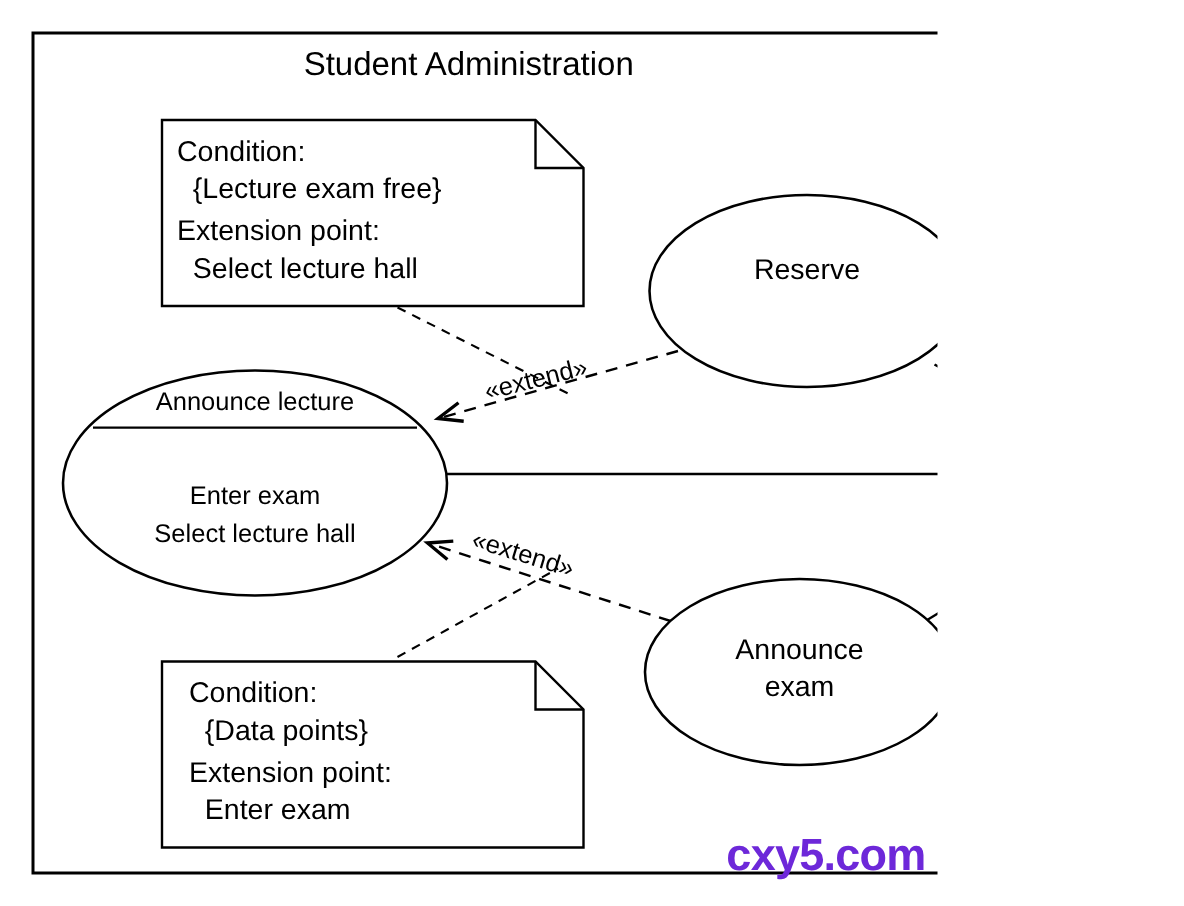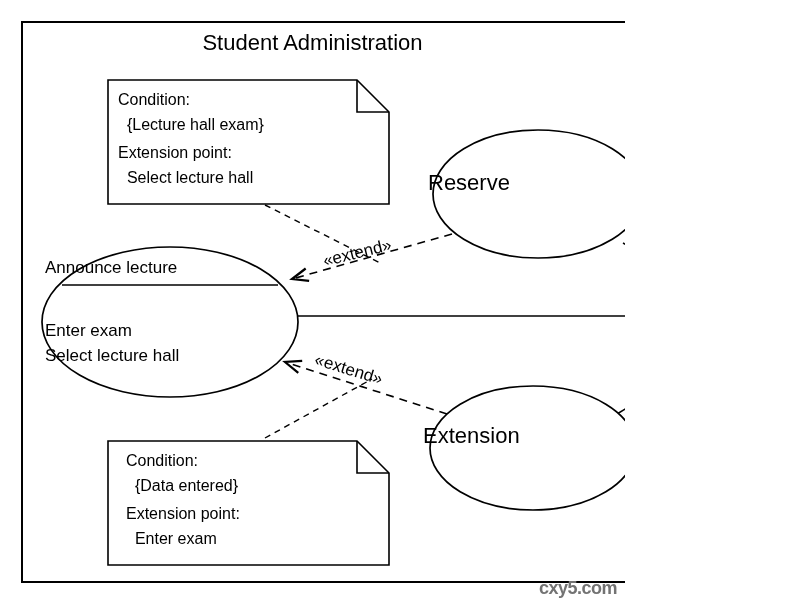--- a/index.html
+++ b/index.html
@@ -27,48 +27,48 @@
     white-space: pre;
     color: #000000;
     line-height: 1.18;
   }
   .sys-title {
     font-size: 22px;
     text-align: center;
     width: 100%;
   }
   .note-text {
-    font-size: 16px;
+    font-size: 19px;
   }
   .uc-text {
-    font-size: 22px;
-    text-align: left;
+    font-size: 19px;
+    text-align: center;
     width: 220px;
   }
   .uc-text-left {
     font-size: 17px;
-    text-align: left;
+    text-align: center;
     width: 250px;
   }
   .stereo {
     font-size: 17px;
     color: #000000;
   }
   .actor-label {
     font-size: 17px;
     text-align: center;
     width: 120px;
   }
   .watermark {
     position: absolute;
     right: 8px;
-    bottom: 5px;
-    font-size: 18px;
+    bottom: 16px;
+    font-size: 30px;
     font-weight: bold;
-    color: #737373;
+    color: #6d28d9;
     font-family: "Liberation Sans", sans-serif;
     letter-spacing: -0.5px;
   }
 </style>
 </head>
 <body>
 
 <div id="stage">
 
   <svg id="svg-layer" viewBox="0 0 789 604">
@@ -112,36 +112,37 @@
       <line x1="734" y1="296" x2="734" y2="344" stroke="#000000" stroke-width="1.8"></line>
       <line x1="702" y1="316" x2="766" y2="316" stroke="#000000" stroke-width="1.8"></line>
       <line x1="734" y1="344" x2="712" y2="376" stroke="#000000" stroke-width="1.8"></line>
       <line x1="734" y1="344" x2="756" y2="376" stroke="#000000" stroke-width="1.8"></line>
     </g>
   </svg>
 
   <div class="txt sys-title" style="left:0; top:30px;">Student Administration</div>
 
   <div class="txt note-text" style="left:118px; top:91px;">Condition:</div>
-  <div class="txt note-text" style="left:118px; top:116px;">  {Lecture hall exam}</div>
+  <div class="txt note-text" style="left:118px; top:116px;">  {Lecture exam free}</div>
   <div class="txt note-text" style="left:118px; top:144px;">Extension point:</div>
   <div class="txt note-text" style="left:118px; top:169px;">  Select lecture hall</div>
 
   <div class="txt note-text" style="left:126px; top:452px;">Condition:</div>
-  <div class="txt note-text" style="left:126px; top:477px;">  {Data entered}</div>
+  <div class="txt note-text" style="left:126px; top:477px;">  {Data points}</div>
   <div class="txt note-text" style="left:126px; top:505px;">Extension point:</div>
   <div class="txt note-text" style="left:126px; top:530px;">  Enter exam</div>
 
   <div class="txt uc-text-left" style="left:45px; top:258px;">Announce lecture</div>
   <div class="txt uc-text-left" style="left:45px; top:321px;">Enter exam</div>
   <div class="txt uc-text-left" style="left:45px; top:346px;">Select lecture hall</div>
 
   <div class="txt uc-text" style="left:428px; top:170px;">Reserve</div>
 
-  <div class="txt uc-text" style="left:423px; top:423px;">Extension</div>
+  <div class="txt uc-text" style="left:423px; top:423px;">Announce</div>
+  <div class="txt uc-text" style="left:423px; top:448px;">exam</div>
 
   <div class="txt stereo" style="left:321px; top:252px; transform: rotate(-14deg); transform-origin: left top;">«extend»</div>
   <div class="txt stereo" style="left:318px; top:350px; transform: rotate(17deg); transform-origin: left top;">«extend»</div>
 
   <div class="txt actor-label" style="left:674px; top:368px;">Professor</div>
 
   <div class="watermark">cxy5.com</div>
 
 </div>
 

